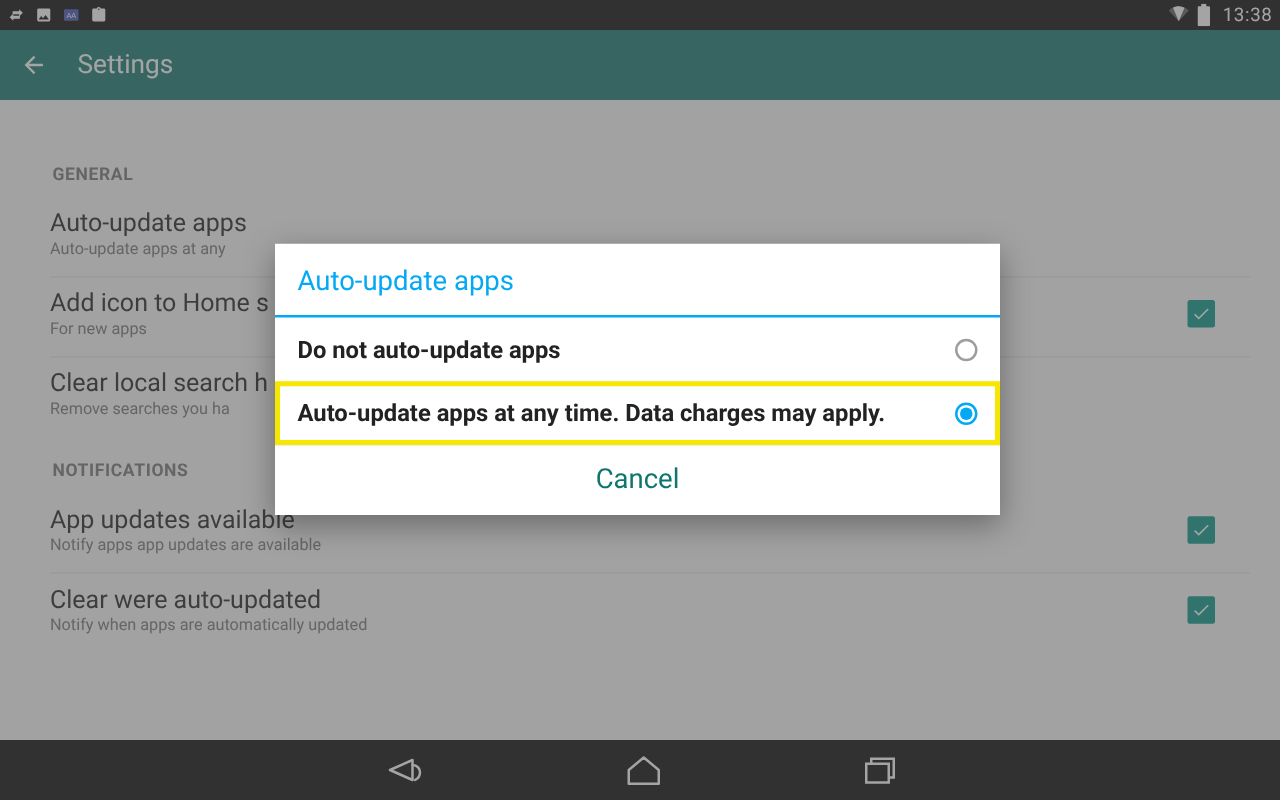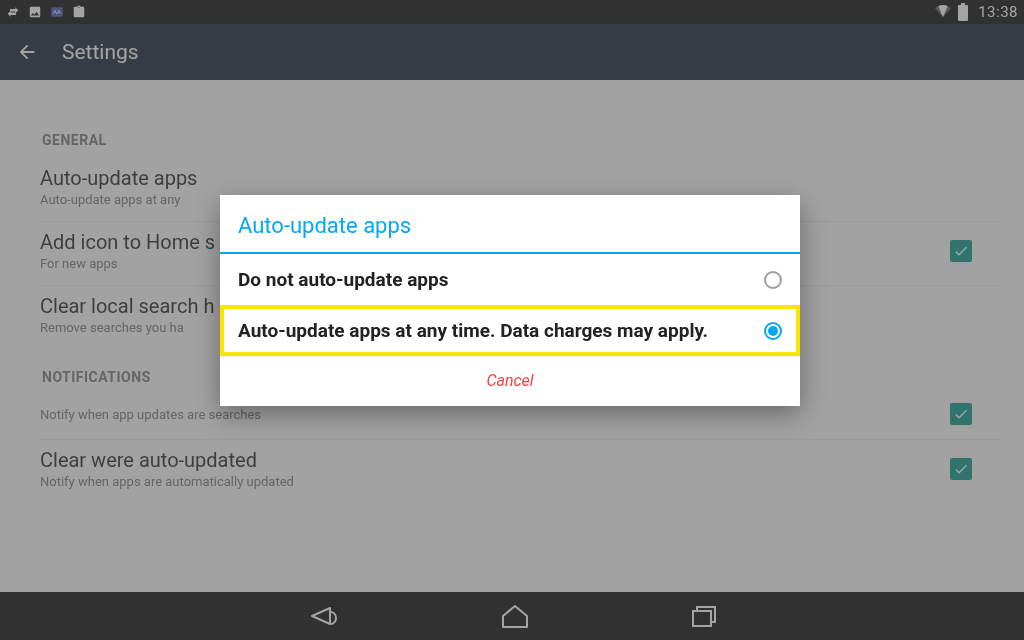--- a/index.html
+++ b/index.html
@@ -8,21 +8,21 @@
 
   
   .statusbar { height: 24px; background: #000; color: #fff; display: flex; align-items: center; padding: 0 6px; font-size: 14px; }
   .statusbar .left { display: flex; gap: 8px; align-items: center; }
   .statusbar .spacer { flex: 1 1 auto; }
   .statusbar .right { display: flex; gap: 6px; align-items: flex-start; }
   .clock { font-size: 15px; letter-spacing: .5px; margin-left: 4px; }
   .ic { display: inline-flex; align-items: center; justify-content: center; }
 
   
-  .appbar { height: 56px; background: #0f172a; color: #fff; display: flex; align-items: center; padding: 0 16px; gap: 24px; }
+  .appbar { height: 56px; background: #0f766e; color: #fff; display: flex; align-items: center; padding: 0 16px; gap: 24px; }
   .appbar-title { font-size: 21px; font-weight: 400; }
 
   
   .content { padding: 32px 24px 0 40px; }
   .section-header { color: #737373; font-size: 14px; font-weight: 700; letter-spacing: .5px; margin: 20px 0 10px 2px; }
   .row { display: flex; align-items: center; padding: 8px 0 14px; border-bottom: 1px solid #e6e6e6; }
   .row.noborder { border-bottom: none; }
   .row .texts { flex: 1 1 auto; }
   .row .title { font-size: 20px; color: #1b1b1b; margin-bottom: 2px; }
   .row .sub { font-size: 13px; color: #737373; }
@@ -37,21 +37,21 @@
   
   .modal { position: absolute; left: 220px; top: 195px; width: 580px; background: #fff; box-shadow: 0 8px 24px rgba(0,0,0,.35); }
   .modal-title { color: #03a9f4; font-size: 22px; padding: 18px 18px 14px; border-bottom: 2px solid #03a9f4; }
   .opt { display: flex; align-items: center; padding: 14px 18px; font-size: 19px; color: #222; font-weight: bold; }
   .opt .label { flex: 1 1 auto; }
   .radio { width: 18px; height: 18px; border: 2px solid #9e9e9e; border-radius: 50%; display: inline-flex; align-items: center; justify-content: center; }
   .radio.selected { border-color: #03a9f4; }
   .radio.selected::after { content: ""; width: 10px; height: 10px; background: #03a9f4; border-radius: 50%; }
   .opt.highlight { outline: 4px solid #f7e600; outline-offset: -4px; }
   .modal-sep { height: 1px; background: #eee; margin: 0; }
-  .modal-cancel { text-align: center; padding: 14px 0 16px; font-size: 16px; color: #ef4444; font-style: italic; }
+  .modal-cancel { text-align: center; padding: 14px 0 16px; font-size: 22px; color: #0f766e; }
 
   svg { display: block; }
 </style>
 </head>
 <body>
 
 <div class="screen">
 
   <div class="statusbar">
     <div class="left">
@@ -129,21 +129,22 @@
       <div class="texts">
         <div class="title">Clear local search h</div>
         <div class="sub">Remove searches you ha</div>
       </div>
     </div>
 
     <div class="section-header">NOTIFICATIONS</div>
 
     <div class="row">
       <div class="texts">
-        <div class="sub">Notify when app updates are searches</div>
+        <div class="title">App updates available</div>
+        <div class="sub">Notify apps app updates are available</div>
       </div>
       <div class="checkbox">
         <svg width="16" height="16" viewBox="0 0 24 24" fill="#fff">
             <path d="M9 16.17 4.83 12 3.41 13.41 9 19l12-12-1.41-1.41z"></path>
           </svg>
       </div>
     </div>
 
     <div class="row noborder">
       <div class="texts">

